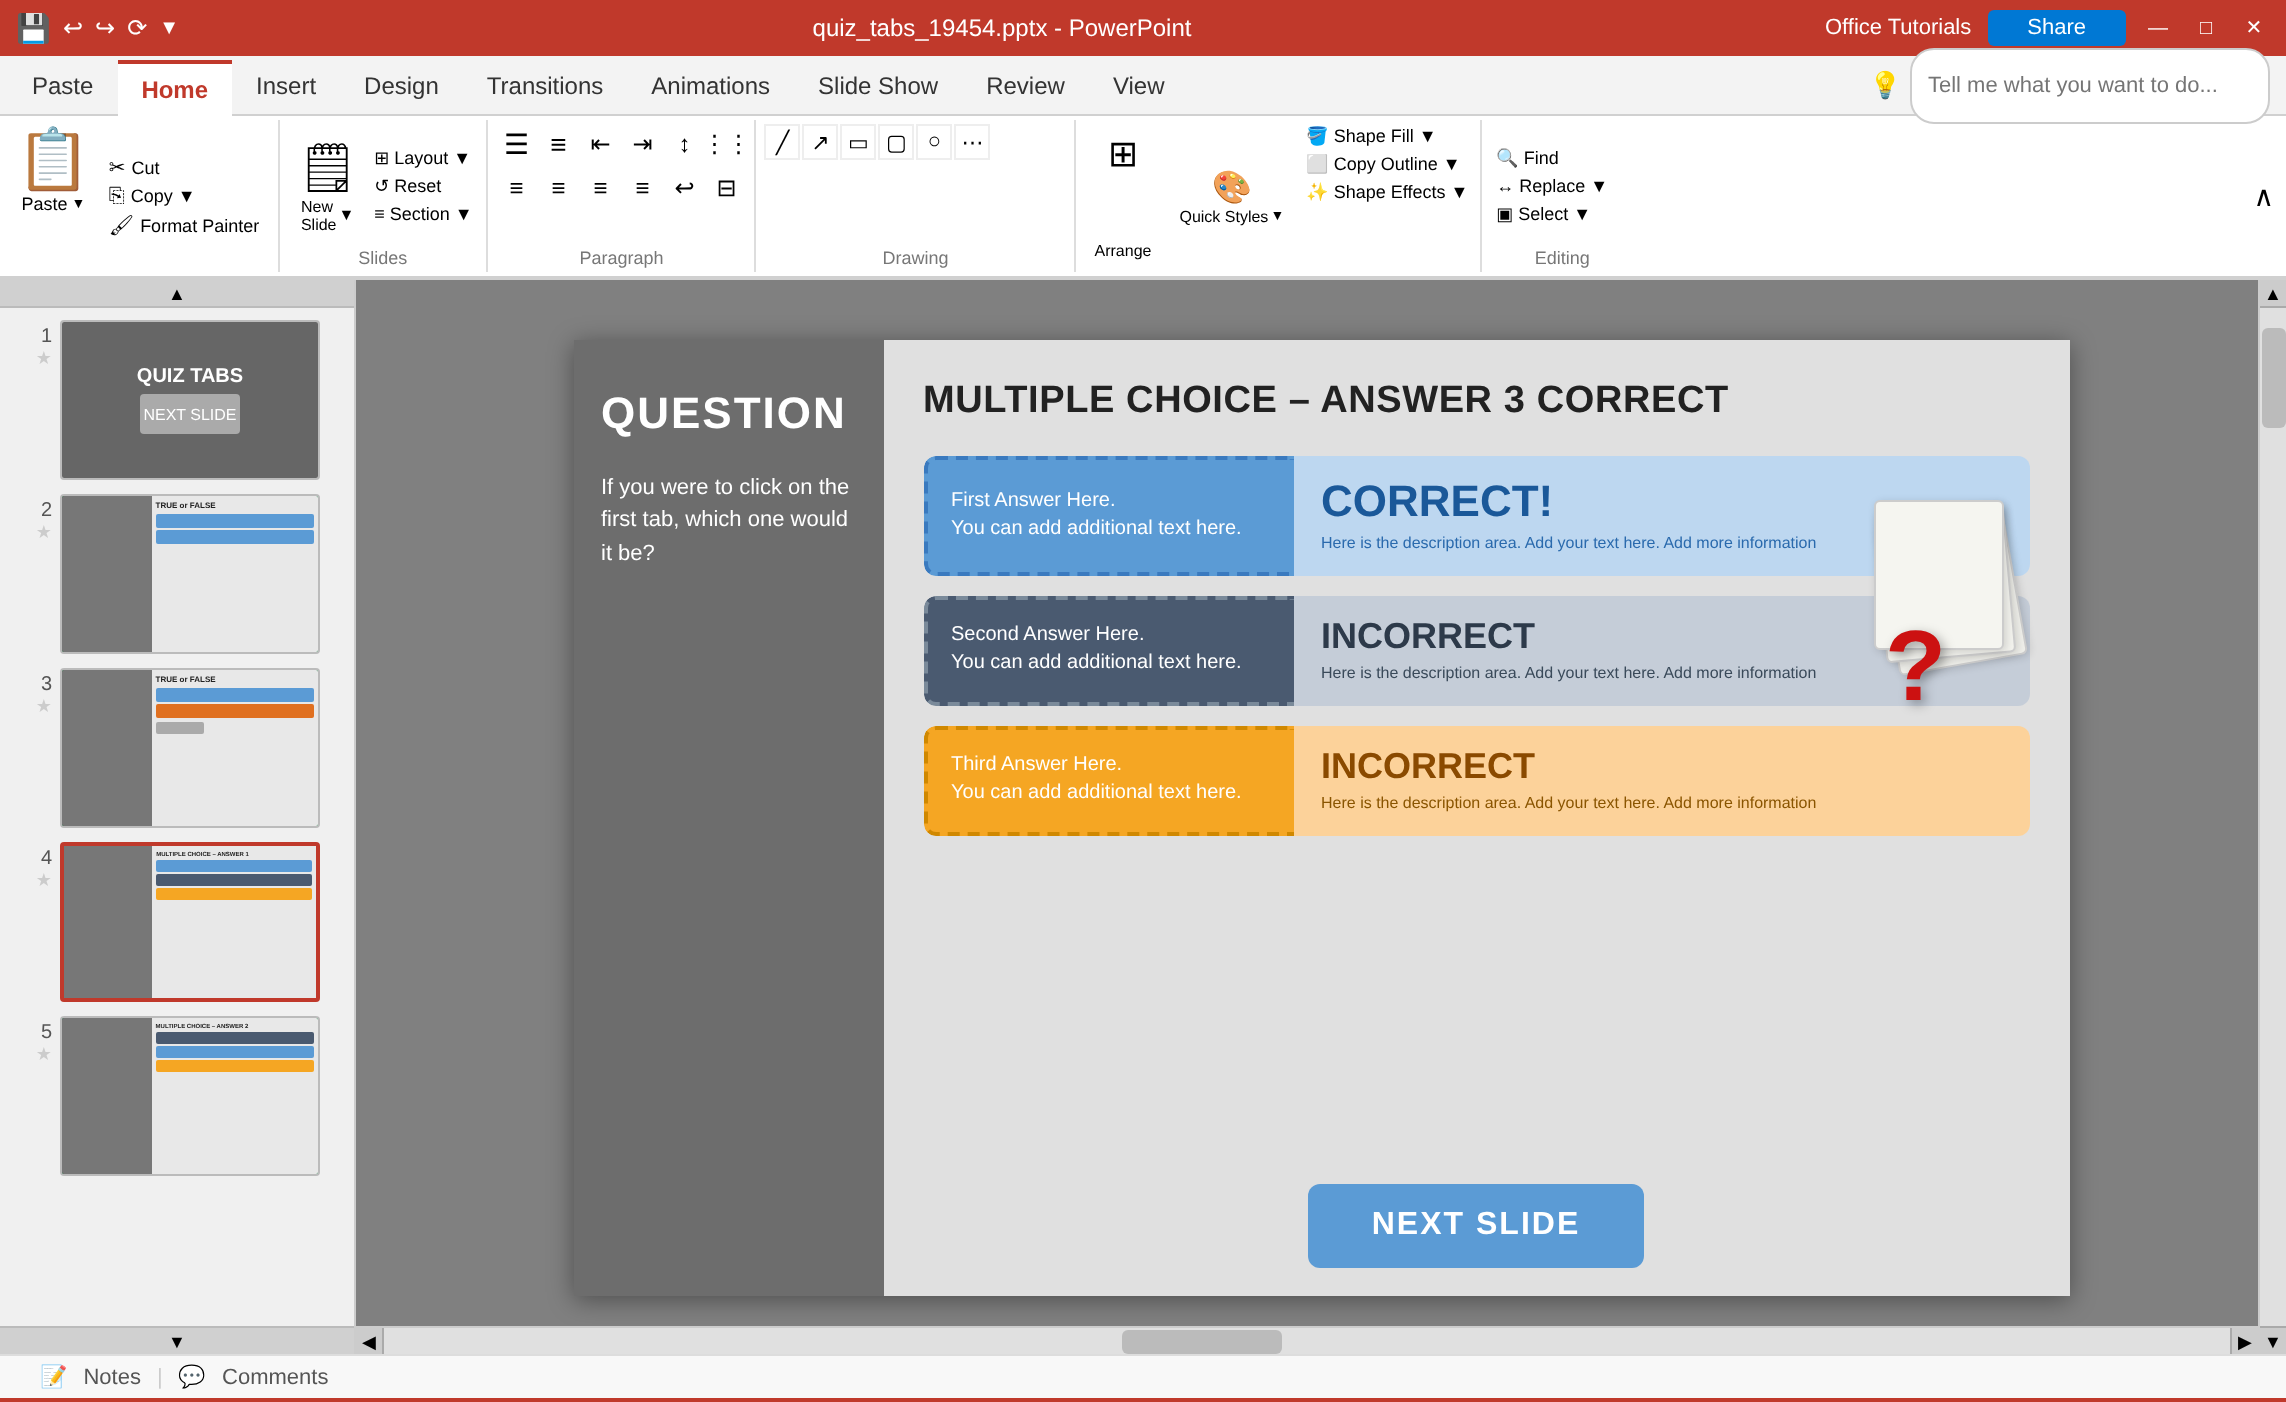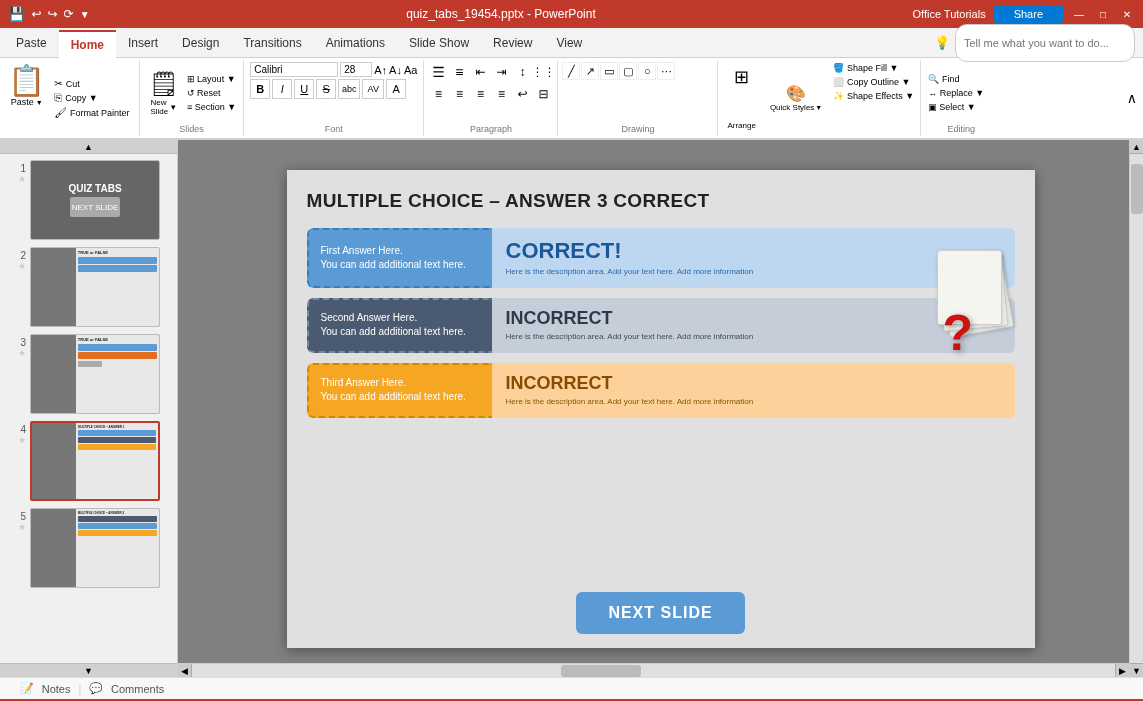--- a/index.html
+++ b/index.html
@@ -89,39 +89,20 @@
       </div>
       <div style="display:flex; flex-direction:column; gap:2px; justify-content:center;">
         <div style="display:flex; align-items:center; gap:2px; padding:1px 3px; cursor:pointer; font-size:9px;">⊞ Layout ▼</div>
         <div style="display:flex; align-items:center; gap:2px; padding:1px 3px; cursor:pointer; font-size:9px;">↺ Reset</div>
         <div style="display:flex; align-items:center; gap:2px; padding:1px 3px; cursor:pointer; font-size:9px;">≡ Section ▼</div>
       </div>
     </div>
     <div style="font-size:9px; color:#777; align-self:center;">Slides</div>
   </div>
 
-  <div style="display:flex; flex-direction:column; border-right:1px solid #ddd; padding:2px 6px; min-width:150px;">
-    <div style="display:flex; gap:2px; margin-bottom:2px; align-items:center;">
-      <input type="text" value="Calibri" style="width: 88px; border: 1px solid rgb(204, 204, 204); font-size: 10px; padding: 1px 3px;">
-      <input type="text" value="28" style="width: 32px; border: 1px solid rgb(204, 204, 204); font-size: 10px; padding: 1px 3px;">
-      <span style="cursor:pointer; font-size:11px;">A↑</span>
-      <span style="cursor:pointer; font-size:11px;">A↓</span>
-      <span style="cursor:pointer; font-size:11px;">Aa</span>
-    </div>
-    <div style="display:flex; gap:2px; align-items:center; flex-wrap:wrap;">
-      <button style="font-weight:bold; font-size:11px; width:20px; height:20px; border:1px solid #ccc; cursor:pointer; background:#fff;">B</button>
-      <button style="font-style:italic; font-size:11px; width:20px; height:20px; border:1px solid #ccc; cursor:pointer; background:#fff;">I</button>
-      <button style="text-decoration:underline; font-size:11px; width:20px; height:20px; border:1px solid #ccc; cursor:pointer; background:#fff;">U</button>
-      <button style="text-decoration:line-through; font-size:11px; width:20px; height:20px; border:1px solid #ccc; cursor:pointer; background:#fff;">S</button>
-      <button style="font-size:9px; width:22px; height:20px; border:1px solid #ccc; cursor:pointer; background:#fff;">abc</button>
-      <button style="font-size:9px; width:22px; height:20px; border:1px solid #ccc; cursor:pointer; background:#fff;">AV</button>
-      <button style="font-size:11px; width:20px; height:20px; border:1px solid #ccc; cursor:pointer; background:#fff;">A</button>
-    </div>
-    <div style="font-size:9px; color:#777; align-self:center; margin-top:auto;">Font</div>
-  </div>
 
   <div style="display:flex; flex-direction:column; border-right:1px solid #ddd; padding:2px 4px; min-width:120px;">
     <div style="display:flex; gap:1px; align-items:center; margin-bottom:2px;">
       <span style="font-size:14px; cursor:pointer; width:20px; height:20px; display:flex; align-items:center; justify-content:center;">☰</span>
       <span style="font-size:14px; cursor:pointer; width:20px; height:20px; display:flex; align-items:center; justify-content:center;">≡</span>
       <span style="font-size:12px; cursor:pointer; width:20px; height:20px; display:flex; align-items:center; justify-content:center;">⇤</span>
       <span style="font-size:12px; cursor:pointer; width:20px; height:20px; display:flex; align-items:center; justify-content:center;">⇥</span>
       <span style="font-size:12px; cursor:pointer; width:20px; height:20px; display:flex; align-items:center; justify-content:center;">↕</span>
       <span style="font-size:12px; cursor:pointer; width:20px; height:20px; display:flex; align-items:center; justify-content:center;">⋮⋮</span>
     </div>
@@ -292,20 +273,24 @@
     <div style="position:absolute; bottom:0; left:0; right:14px; height:14px; background:#e0e0e0; border-top:1px solid #ccc; display:flex; flex-direction:row; z-index:10;">
       <div style="width:14px; background:#ccc; border-right:1px solid #aaa; display:flex; align-items:center; justify-content:center; cursor:pointer; font-size:9px;">◀</div>
       <div style="flex:1; position:relative;">
         <div style="height:12px; width:80px; background:#bbb; border-radius:3px; position:absolute; left:40%; top:1px;"></div>
       </div>
       <div style="width:14px; background:#ccc; border-left:1px solid #aaa; display:flex; align-items:center; justify-content:center; cursor:pointer; font-size:9px;">▶</div>
     </div>
 
     <div style="width:748px; height:478px; background:white; box-shadow:0 2px 12px rgba(0,0,0,0.4); display:flex; overflow:hidden;">
 
+      <div style="width:155px; background:#6d6d6d; flex-shrink:0; display:flex; flex-direction:column; align-items:flex-start; justify-content:flex-start; padding:24px 14px;">
+        <div style="color:white; font-size:22px; font-weight:900; letter-spacing:1px; margin-bottom:16px;">QUESTION</div>
+        <div style="color:white; font-size:11px; line-height:1.5;">If you were to click on the first tab, which one would it be?</div>
+      </div>
 
       <div style="flex:1; background:#e0e0e0; display:flex; flex-direction:column; padding:20px 20px 14px 20px; position:relative;">
         <div style="font-size:19px; font-weight:800; color:#222; margin-bottom:16px; letter-spacing:0.3px;">MULTIPLE CHOICE – ANSWER 3 CORRECT</div>
 
         <div style="display:flex; align-items:stretch; margin-bottom:10px; border-radius:6px; overflow:hidden;">
           <div style="width:185px; flex-shrink:0; background:#5b9bd5; border:2.5px dashed #3a7abf; border-right:none; border-radius:6px 0 0 6px; padding:10px 12px; display:flex; align-items:center;">
             <span style="color:white; font-size:10px; line-height:1.4;">First Answer Here.<br>You can add additional text here.</span>
           </div>
           <div style="flex:1; background:#bdd7f0; padding:10px 14px; display:flex; flex-direction:column; justify-content:center;">
             <div style="color:#1a5899; font-size:22px; font-weight:800;">CORRECT!</div>

